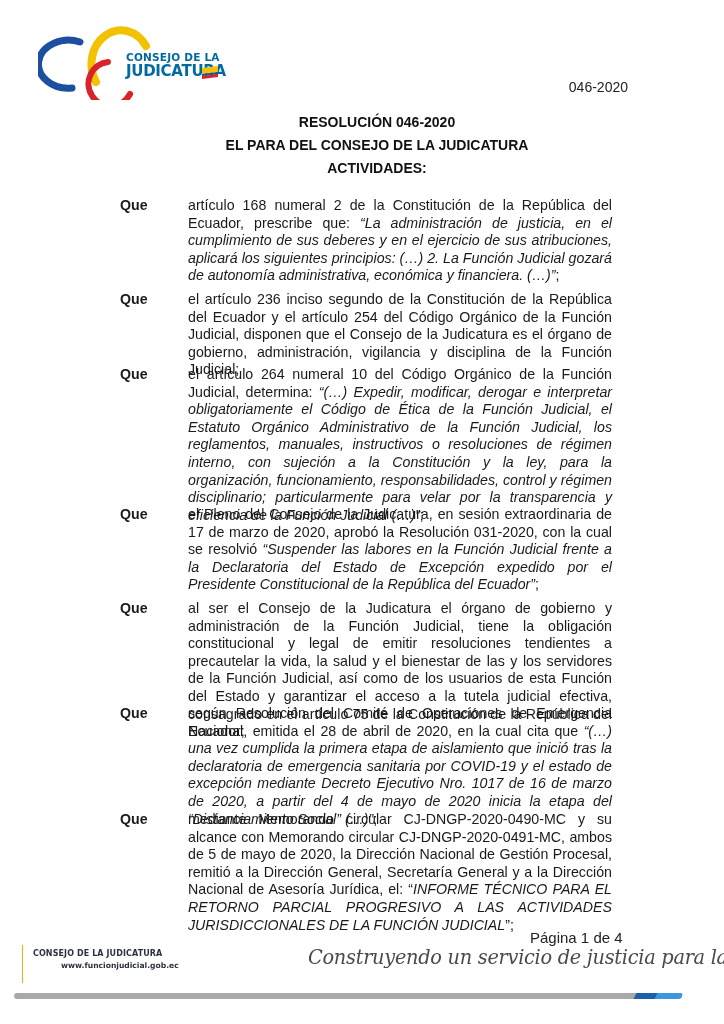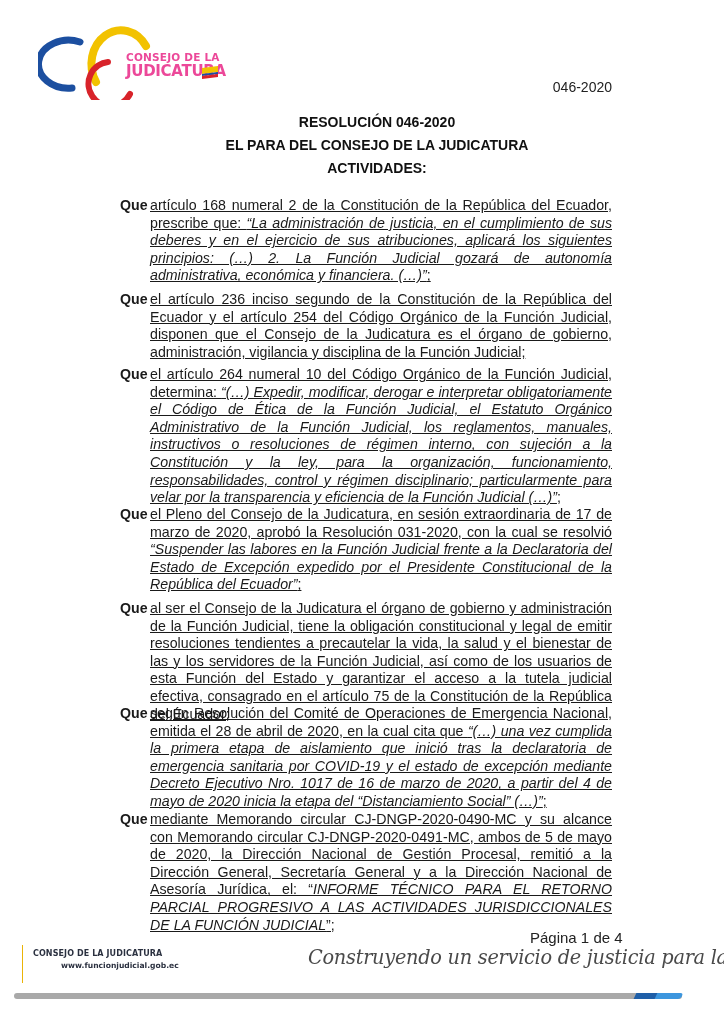--- a/index.html
+++ b/index.html
@@ -1,30 +1,30 @@
 <!DOCTYPE html>
 <html><head>
 <meta charset="utf-8">
 <style>
   html, body { margin: 0; padding: 0; background: #ffffff; }
   body { width: 724px; height: 1024px; position: relative; overflow: hidden;
          font-family: "Liberation Sans", sans-serif; color: #1a1a1a; }
   .logo { position: absolute; left: 38px; top: 8px; width: 160px; height: 92px; }
   .logo svg { position: absolute; left: 0; top: 0; }
   .logo-text { position: absolute; left: 88px; top: 44px; font-family: "DejaVu Sans", sans-serif;
-               font-weight: bold; color: #ec4899; line-height: 1; }
+               font-weight: bold; color: #0369a1; line-height: 1; }
   .logo-text .l1 { font-size: 10.5px; letter-spacing: 0.2px; }
   .logo-text .l2 { font-size: 15px; letter-spacing: -0.3px; margin-top: 1px; }
   .flag { position: absolute; left: 164px; top: 59px; width: 16px; height: 11px; transform: skewY(-8deg); }
   .flag div { height: 33.33%; }
-  .docnum { position: absolute; right: 112px; top: 79px; font-size: 14px; color: #222; }
+  .docnum { position: absolute; right: 96px; top: 79px; font-size: 14px; color: #222; }
   .title { position: absolute; left: 15px; width: 724px; text-align: center; font-weight: bold; font-size: 14px; color: #111; }
   .clause { position: absolute; left: 112px; width: 500px; font-size: 14.2px; line-height: 17.6px; }
   .clause .que { position: absolute; left: 8px; top: 0; font-weight: bold; width: 50px; }
-  .clause .body { margin-left: 38px; text-align: justify; text-align-last: left; text-decoration: underline; }
+  .clause .body { margin-left: 76px; text-align: justify; text-align-last: left; }
   .clause .body i { font-style: italic; }
   .footer-left { position: absolute; left: 22px; top: 945px; border-left: 1px solid #eab308; padding-left: 10px; height: 38px; }
   .footer-left .org { font-family: "DejaVu Sans", sans-serif; font-weight: bold; font-size: 8px; color: #2b3140; letter-spacing: 0.1px; margin-top: 4px; }
   .footer-left .url { font-family: "DejaVu Sans", sans-serif; font-weight: bold; font-size: 7.6px; color: #2b3140; margin-top: 3px; margin-left: 28px; }
   .pagenum { position: absolute; left: 530px; top: 929px; font-size: 15px; color: #222; }
   .slogan { position: absolute; left: 308px; top: 945px; font-family: "DejaVu Serif", serif; font-style: italic; font-size: 21px; color: #4a4a4a; letter-spacing: -0.3px; transform: scaleX(0.92); transform-origin: left center; white-space: nowrap; }
   .bar { position: absolute; left: 14px; top: 993px; width: 668px; height: 6px; border-radius: 3px; background: #a9a9a9; }
   .bar-blue1 { position: absolute; left: 635px; top: 993px; width: 22px; height: 6px; background: #1f5fa8; transform: skewX(-25deg); }
   .bar-blue2 { position: absolute; left: 656px; top: 993px; width: 26px; height: 6px; background: #3c96de; transform: skewX(-25deg); border-radius: 0 3px 3px 0; }
 </style>

